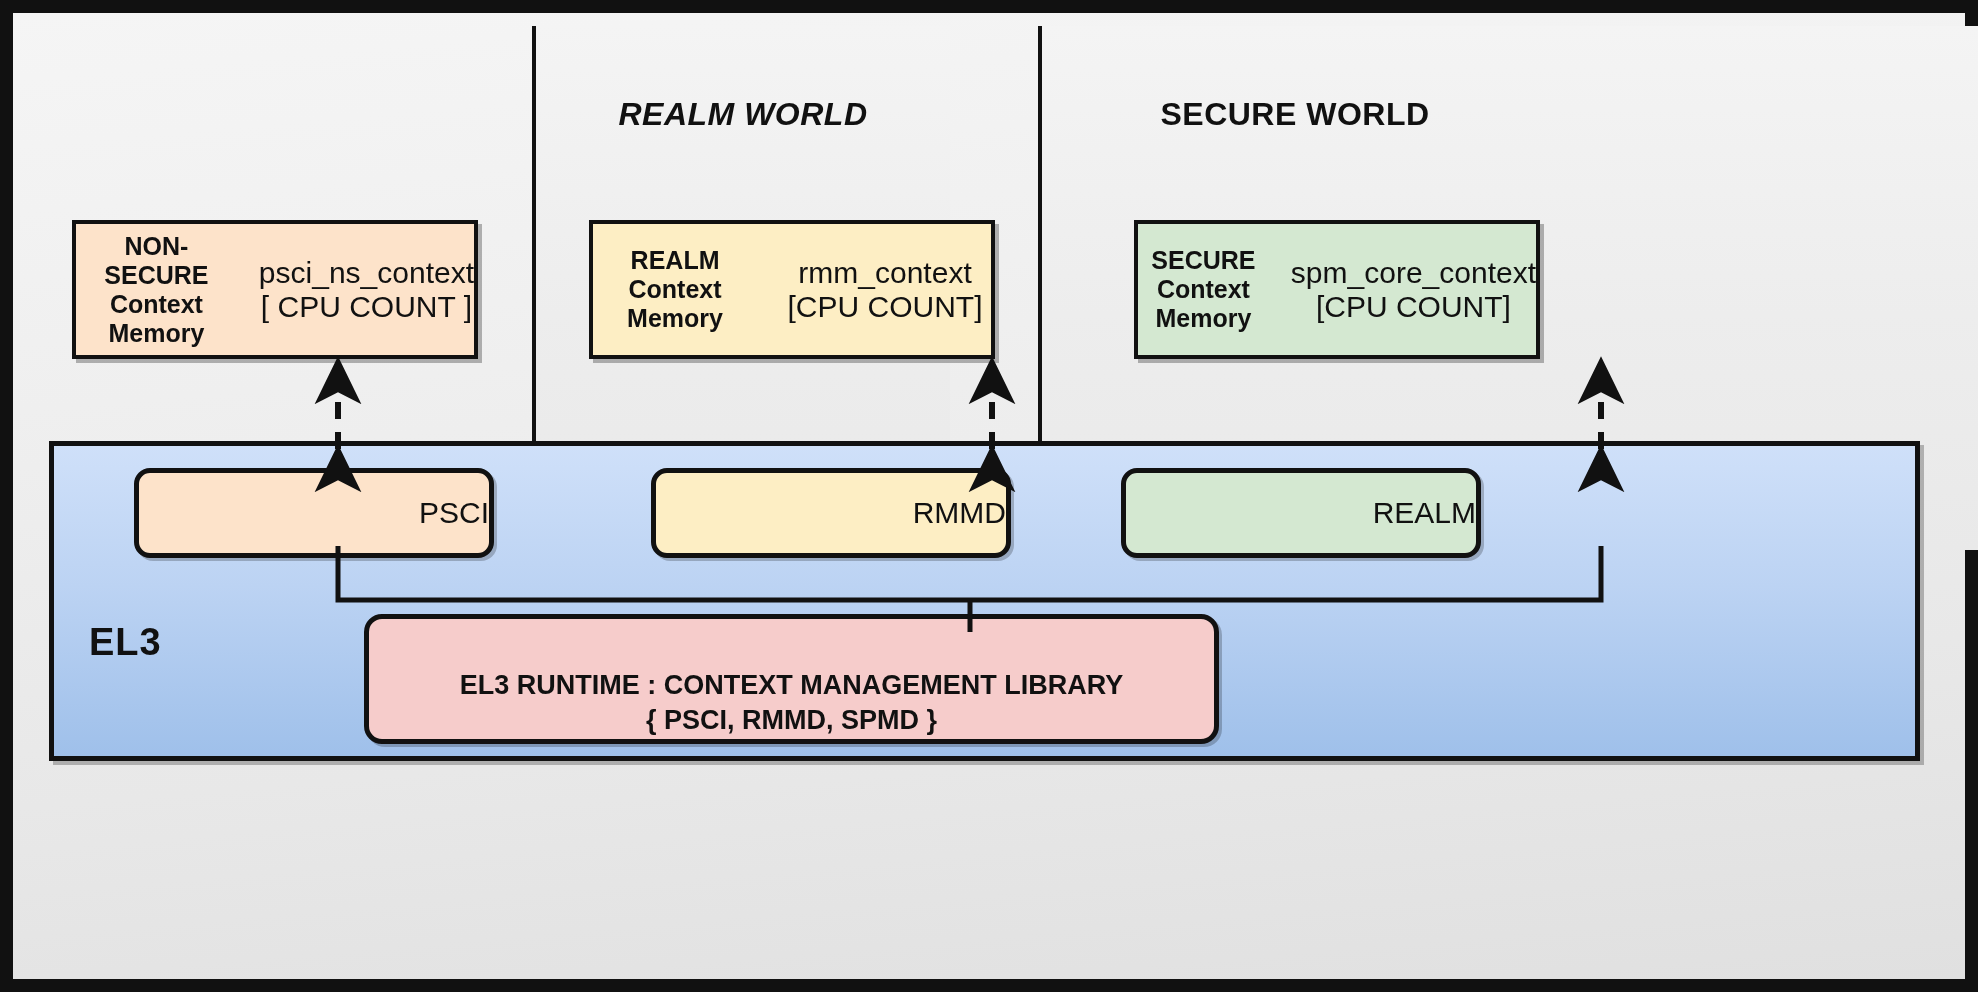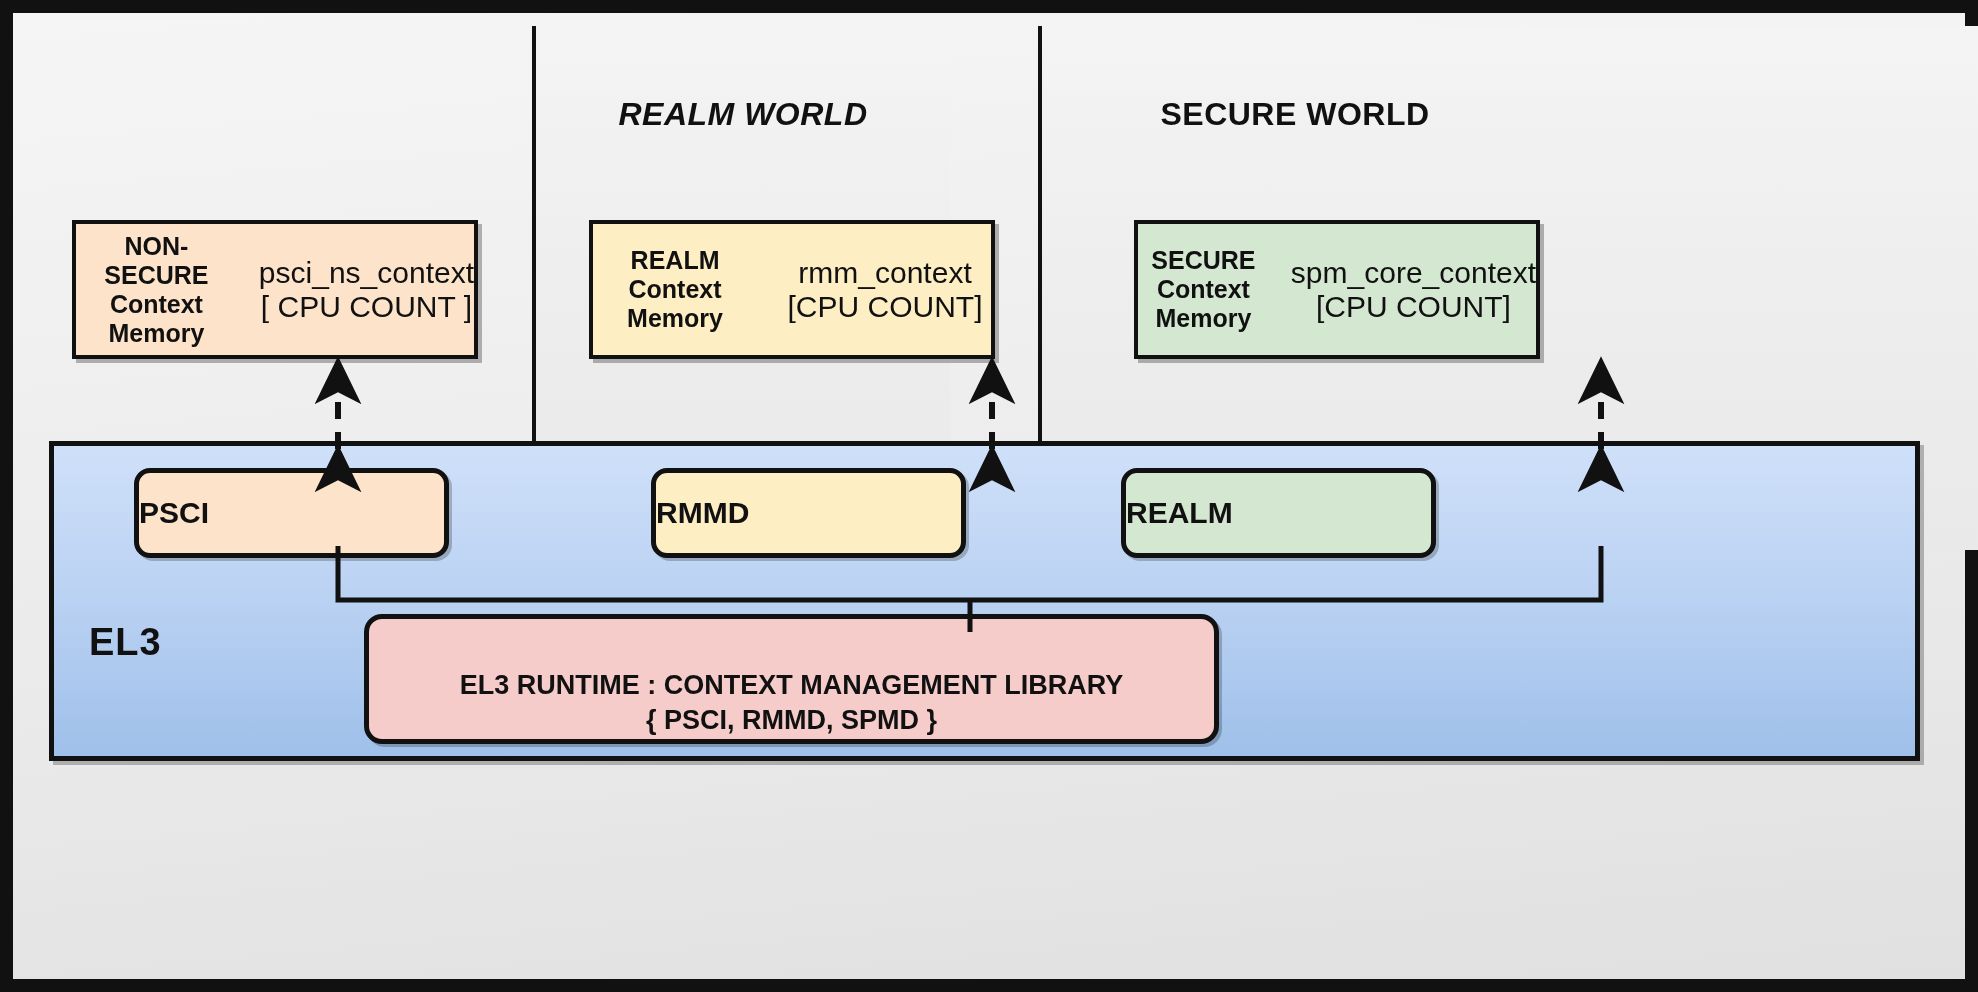--- a/index.html
+++ b/index.html
@@ -100,29 +100,29 @@
     font-size: 38px;
     font-weight: bold;
     color: #111111;
     letter-spacing: 1px;
   }
 
   
   .disp {
     position: absolute;
     top: 22px;
-    width: 315px;
+    width: 360px;
     height: 90px;
     border: 5px solid #111111;
     border-radius: 16px;
     display: flex;
     align-items: center;
-    justify-content: flex-start;
+    justify-content: flex-end;
     font-size: 30px;
-    font-weight: bold;
+    font-weight: normal;
     color: #111111;
     box-shadow: 3px 3px 0 rgba(0,0,0,0.22);
   }
   .disp.psci { left: 80px;   background: #fde3ca; }
   .disp.rmmd { left: 597px;  background: #fdeec4; }
   .disp.spmd { left: 1067px; background: #d4e8d1; }
 
   
   .runtime-box {
     position: absolute;

